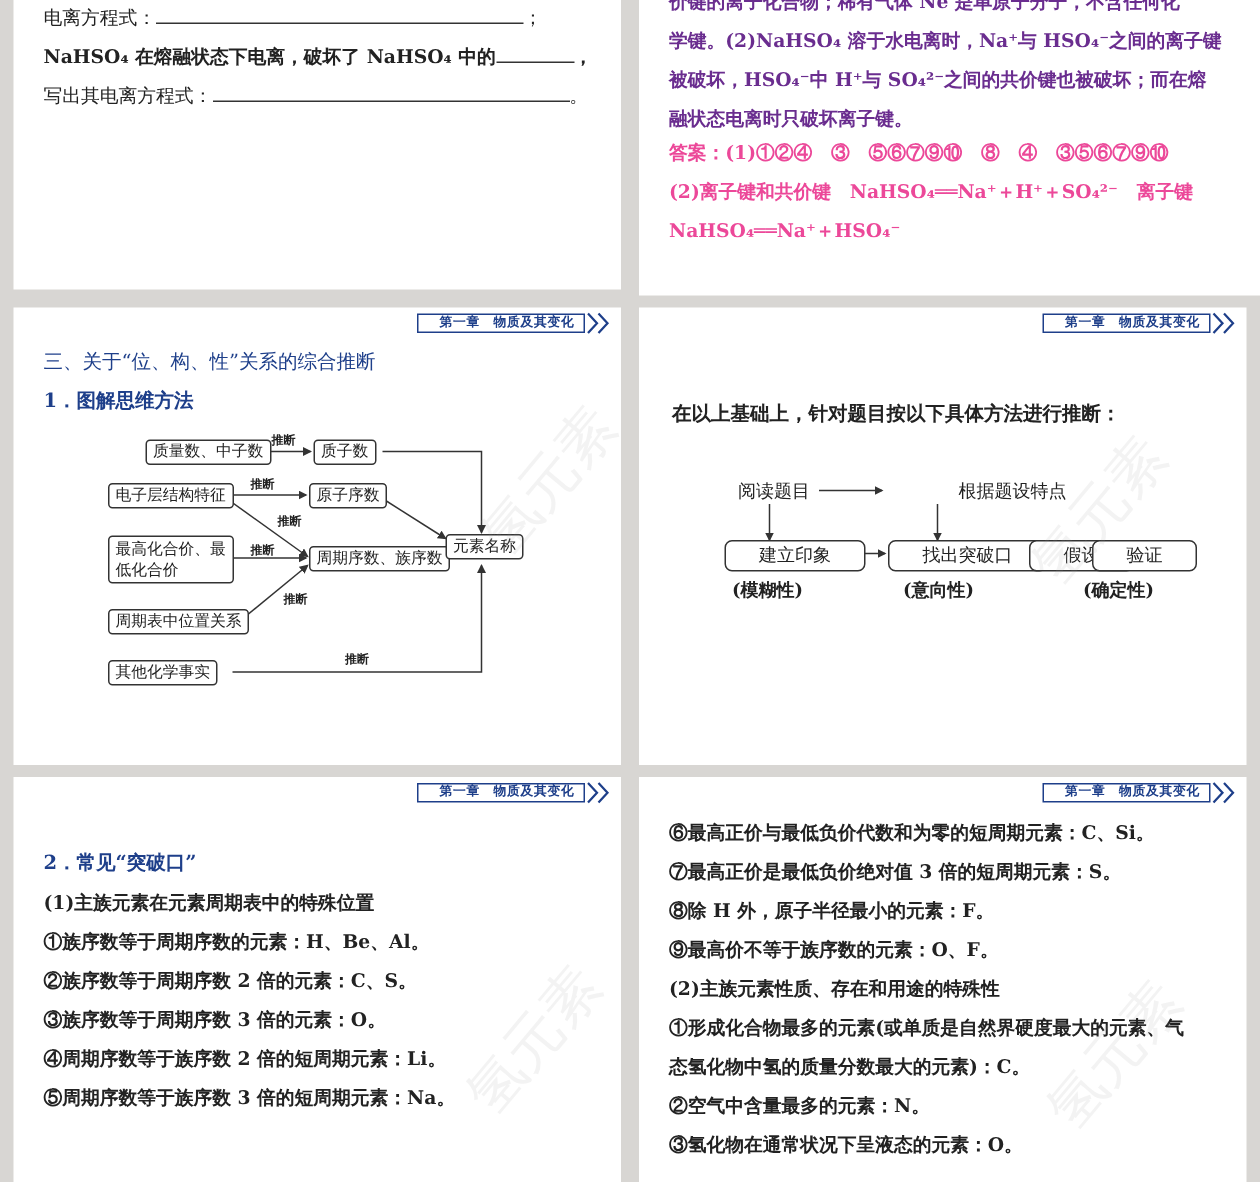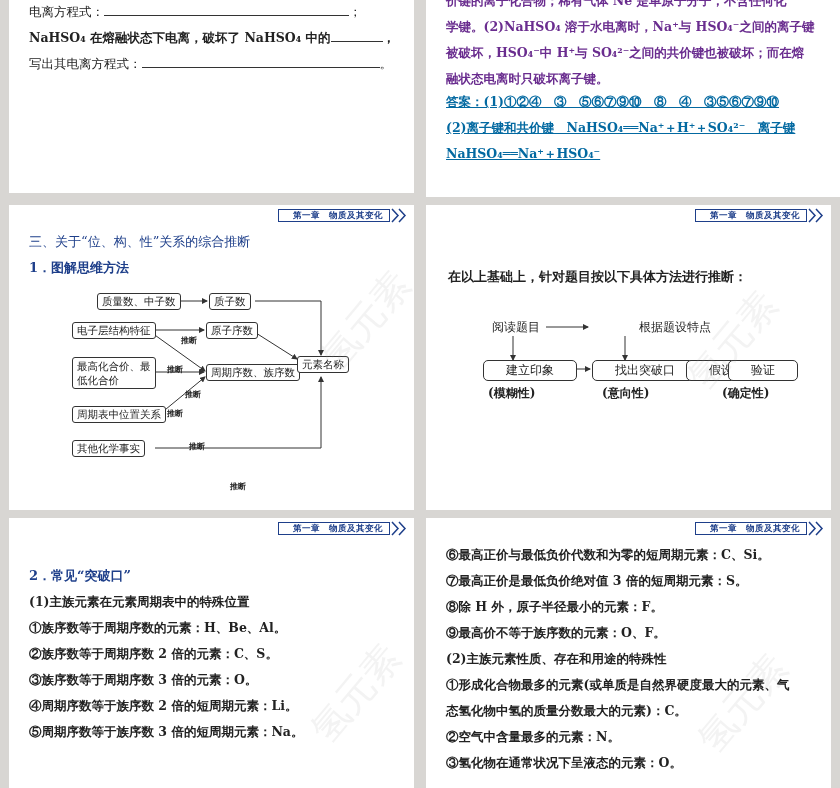--- a/index.html
+++ b/index.html
@@ -14,26 +14,26 @@
   .s6 { left: 426px; top: 518px; width: 405px; height: 270px; }
 
   .chap { position: absolute; right: 4px; top: 3px; height: 15px; display: flex; align-items: center; text-align: right; }
   .chap-box { border: 1px solid #1e3f8a; height: 13px; padding: 0 6px 0 14px; font-size: 8.5px; color: #1e3f8a; line-height: 11px; background: #fff; letter-spacing: 0.5px; white-space: nowrap; font-weight: bold; }
   .chap-arrow { width: 20px; height: 15px; position: relative; }
   .chap-arrow svg { display: block; }
 
   .txt { position: absolute; font-size: 12.5px; color: #222; line-height: 26px; white-space: nowrap; }
   .bold { font-weight: bold; }
   .purple { color: #6a2d8f; }
-  .red { color: #0369a1; font-weight: bold; text-decoration: underline; }
+  .red { color: #ec4899; font-weight: bold; }
   .blue { color: #1e3f8a; }
   .blank { display: inline-block; border-bottom: 1px solid #333; height: 14px; vertical-align: baseline; }
 
   .diag-box { position: absolute; border: 1px solid #333; border-radius: 3px; font-size: 10.5px; color: #222; background: #fff; padding: 1px 4px; line-height: 13px; white-space: nowrap; }
-  .diag-lbl { position: absolute; font-size: 8px; color: #222; font-weight: bold; white-space: nowrap; margin-top: 47px; }
+  .diag-lbl { position: absolute; font-size: 8px; color: #222; font-weight: bold; white-space: nowrap; }
   .flow-box { position: absolute; border: 1px solid #333; border-radius: 5px; font-size: 12px; color: #222; background: #fff; padding: 2px 22px; line-height: 15px; white-space: nowrap; }
   .flow-txt { position: absolute; font-size: 12px; color: #222; white-space: nowrap; }
   .wm { position: absolute; font-size: 38px; color: rgba(160,160,160,0.12); transform: rotate(-50deg); white-space: nowrap; pointer-events: none; }
 </style>
 </head>
 <body>
 
 <div class="slide s1">
   <div class="txt" style="left:20px; top:-1px;">
     <span>电离方程式：</span><span class="blank" style="width:245px;"></span><span>；</span>

